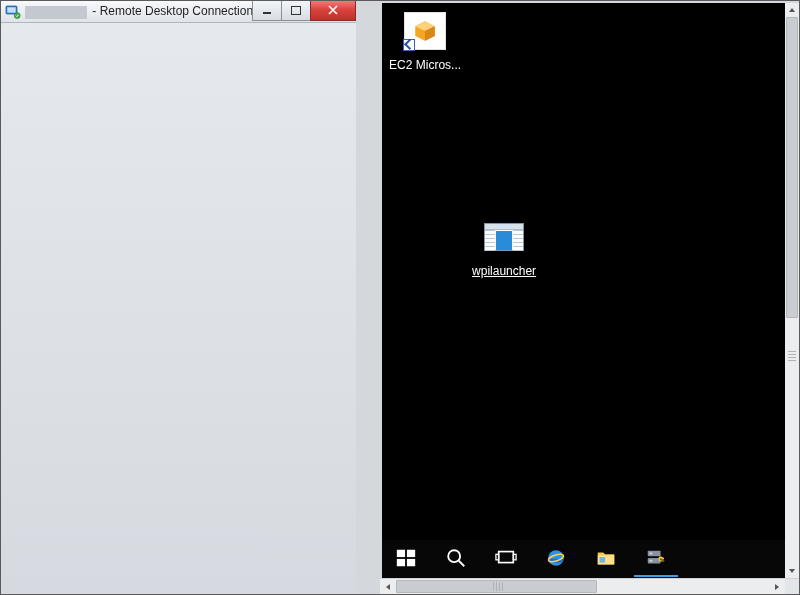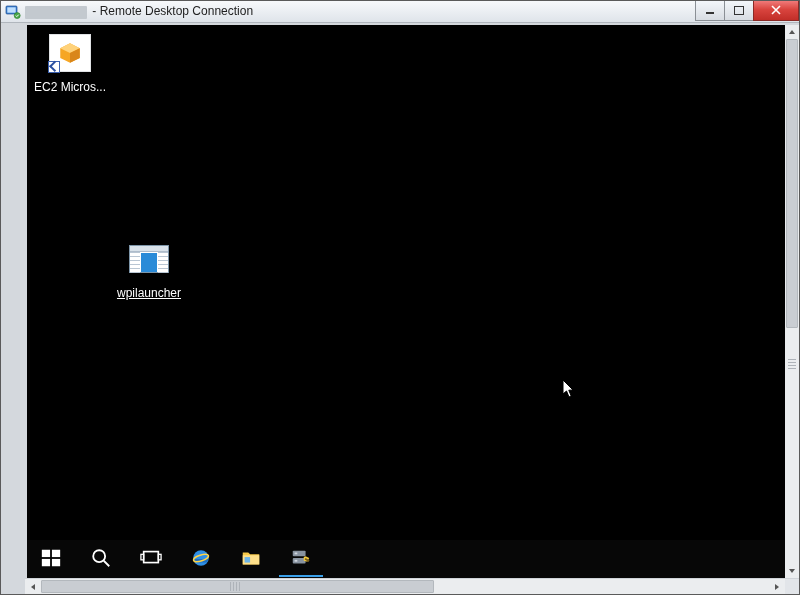--- a/index.html
+++ b/index.html
@@ -1,20 +1,20 @@
 <!DOCTYPE html>
 <html><head>
 <meta charset="utf-8">
 <style>
   * { box-sizing: border-box; margin: 0; padding: 0; }
   html, body { width: 800px; height: 595px; overflow: hidden; font-family: "Segoe UI", Tahoma, sans-serif; }
   .window {
     width: 800px; height: 595px;
     background: linear-gradient(#e6e9ee, #d6dae0);
-    display: flex; flex-direction: column;
+    display: flex; flex-direction: row;
     border: 1px solid #5a5a5a;
   }
   
   .titlebar {
     height: 22px;
     background: linear-gradient(#f7f9fb, #dfe4ea);
     display: flex; align-items: center;
     border-bottom: 1px solid #b0b6bd;
     font-size: 12px; color: #222;
     user-select: none;

